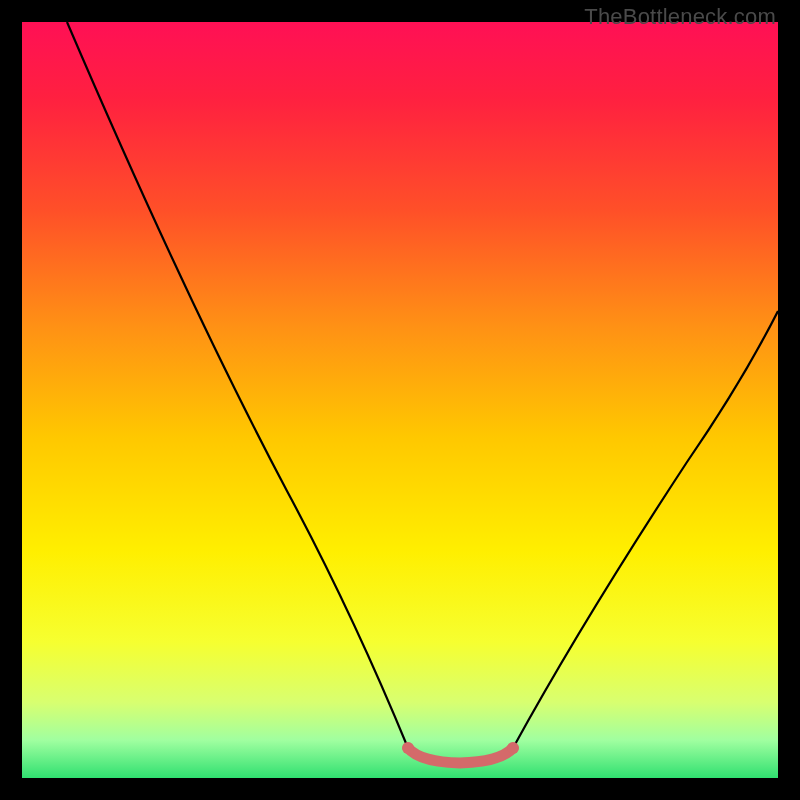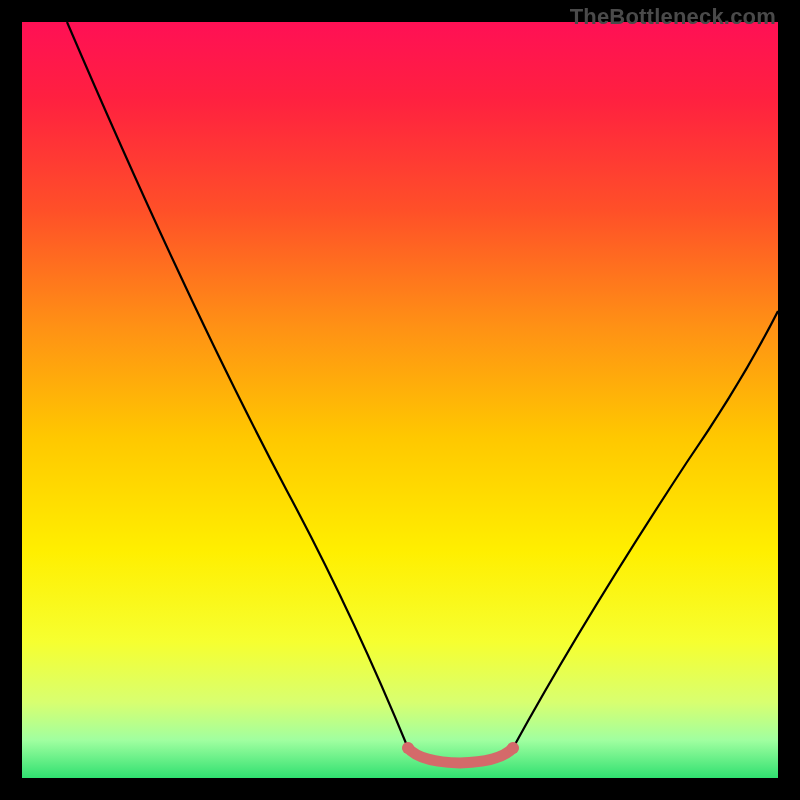--- a/index.html
+++ b/index.html
@@ -33,21 +33,21 @@
     top: 0;
     width: 100%;
     height: 100%;
   }
   .watermark {
     position: absolute;
     top: 4px;
     right: 24px;
     color: #4a4a4a;
     font-size: 22px;
-    font-weight: 700;
+    font-weight: 400;
     letter-spacing: 0.2px;
   }
 </style>
 </head>
 <body>
 
 <div class="chart-frame">
 
   <div class="plot-area">
 

